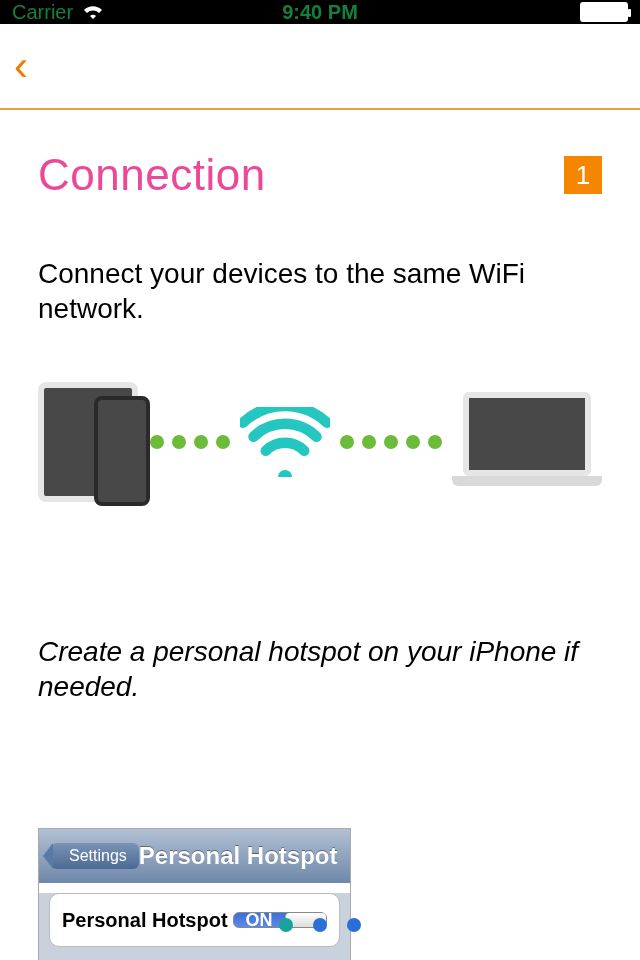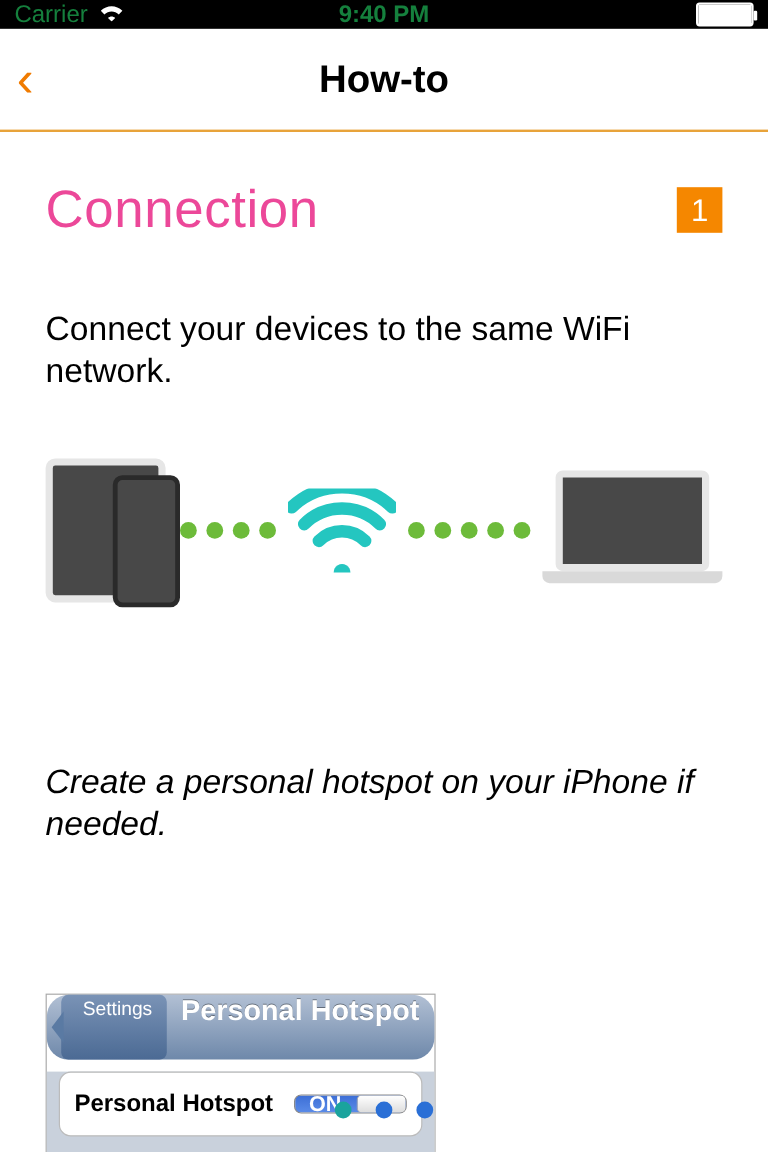--- a/index.html
+++ b/index.html
@@ -23,21 +23,21 @@
   .dots { display: flex; gap: 8px; }
   .dot { width: 14px; height: 14px; border-radius: 50%; background: #6dbb3a; }
   .wifi { width: 90px; height: 70px; color: #24c6c0; position: relative; }
   .laptop { width: 150px; height: 100px; position: relative; }
   .laptop-screen { width: 128px; height: 84px; background: #484848; border: 6px solid #e6e6e6; border-radius: 6px; margin: 0 auto; }
   .laptop-base { width: 150px; height: 10px; background: #d9d9d9; border-radius: 0 0 6px 6px; }
   .hotspot-row { display: flex; gap: 24px; margin-top: 122px; align-items: flex-start; flex-direction: column; }
   .hotspot-text { font-style: italic; font-size: 28px; flex: 0 0 170px; line-height: 1.25; }
   .hotspot-img { flex: 1; }
   .ios-panel { border: 1px solid #aaa; }
-  .ios-panel-header { height: 54px; background: linear-gradient(#b2c0d4,#6e88aa); display: flex; gap: 12px; padding: 0 12px; border-radius: 18px; }
+  .ios-panel-header { height: 54px; background: linear-gradient(#b2c0d4,#6e88aa); display: flex; align-items: center; padding: 0 12px; }
   .ios-back-pill { background: linear-gradient(#7a93b6,#4b6a94); color: #fff; font-size: 16px; padding: 4px 12px 4px 18px; border-radius: 6px; position: relative; }
   .ios-back-pill::before { content: ""; position: absolute; left: -8px; top: 50%; transform: translateY(-50%); border-right: 10px solid #5a7aa3; border-top: 13px solid transparent; border-bottom: 13px solid transparent; }
   .ios-header-title { color: #fff; font-size: 24px; font-weight: 600; text-shadow: 0 -1px rgba(0,0,0,.4); }
   .ios-cell { background: #fff; margin: 10px; border-radius: 10px; border: 1px solid #bbb; height: 54px; display: flex; align-items: center; justify-content: space-between; padding: 0 12px; }
   .ios-cell-label { font-weight: 700; font-size: 20px; }
   .ios-switch { width: 94px; height: 16px; border-radius: 6px; background: linear-gradient(#3d6fd6,#5a8be8); color: #fff; font-weight: 700; font-size: 18px; display: flex; align-items: center; padding-left: 12px; position: relative; border: 1px solid #888; }
   .ios-switch::after { content: ""; position: absolute; right: 0; top: 0; width: 40px; height: 100%; background: linear-gradient(#fff,#ddd); border-radius: 4px; border-left: 1px solid #aaa; }
   .ios-bottom-bg { background: #c9d1dc; padding-bottom: 4px; }
   .pager { position: absolute; bottom: 28px; left: 50%; transform: translateX(-50%); display: flex; gap: 20px; }
   .pdot { width: 14px; height: 14px; border-radius: 50%; }
@@ -60,21 +60,20 @@
   <div class="status-center">9:40 PM</div>
   <div class="battery">
       <div class="battery-fill"></div>
     </div>
 </div>
 
 <div class="nav-bar">
   <div class="back">
     <span class="back-chevron">‹</span>
   </div>
-  <div class="nav-title">How-to</div>
 </div>
 
 <div class="content">
   <div class="section-head">
     <div class="section-title">Connection</div>
     <div class="step-badge">1</div>
   </div>
 
   <div class="body-text">Connect your devices to the same WiFi network.</div>
 

